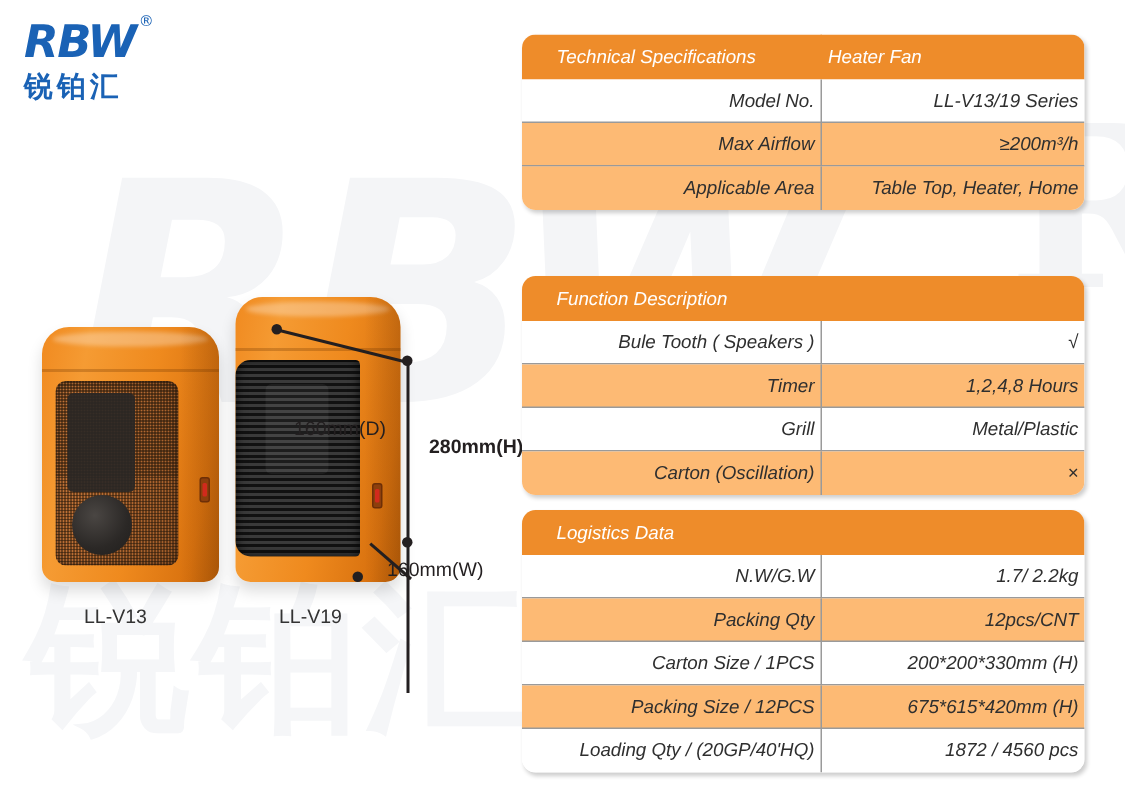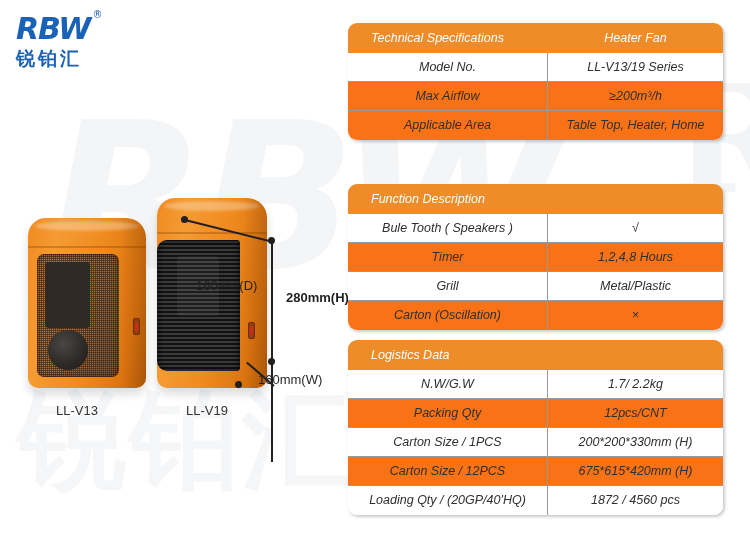--- a/index.html
+++ b/index.html
@@ -246,45 +246,45 @@
     border-radius: 9px;
     overflow: hidden;
     background: #ffffff;
     box-shadow: 1.5px 2px 3px rgba(0,0,0,0.20);
     table-layout: fixed;
   }
   .spec-table td {
     height: 29px;
     font-size: 12.5px;
     color: #2f2f2f;
-    text-align: center;
+    text-align: right;
     vertical-align: middle;
     border-right: 1px solid #9a9a9a;
     border-bottom: 1px solid #9a9a9a;
     padding: 0 4px;
     background: #ffffff;
     line-height: 1.15;
   }
   .spec-table td:last-child { border-right: none; }
   .spec-table tr:last-child td { border-bottom: none; }
-  .spec-table tr.alt td { background: #f97316; }
+  .spec-table tr.alt td { background: #fdba74; }
 
   .spec-table thead td {
     background: #ee8c2a;
     color: #ffffff;
     font-size: 12.5px;
     height: 30px;
     border-right: 1px solid #ee8c2a;
     border-bottom: none;
   }
   .spec-table thead td.head-left {
     text-align: left;
     padding-left: 23px;
   }
-  .spec-table thead td.head-center { text-align: center; }
+  .spec-table thead td.head-center { text-align: left; }
   .spec-table thead td.head-blank { background: #ee8c2a; }
 
   .col-label { width: 200px; }
   .col-value { width: 175px; }
 
   #tbl-tech { top: 23px; }
   #tbl-func { top: 184px; }
   #tbl-log  { top: 340px; }
 </style>
 </head>
@@ -409,21 +409,21 @@
       </tr>
       <tr class="alt">
         <td class="col-label">Packing Qty</td>
         <td class="col-value">12pcs/CNT</td>
       </tr>
       <tr>
         <td class="col-label">Carton Size / 1PCS</td>
         <td class="col-value">200*200*330mm (H)</td>
       </tr>
       <tr class="alt">
-        <td class="col-label">Carton Size / 12PCS</td>
+        <td class="col-label">Packing Size / 12PCS</td>
         <td class="col-value">675*615*420mm (H)</td>
       </tr>
       <tr>
         <td class="col-label">Loading Qty / (20GP/40'HQ)</td>
         <td class="col-value">1872 / 4560 pcs</td>
       </tr>
     </tbody>
   </table>
 
 </div>

